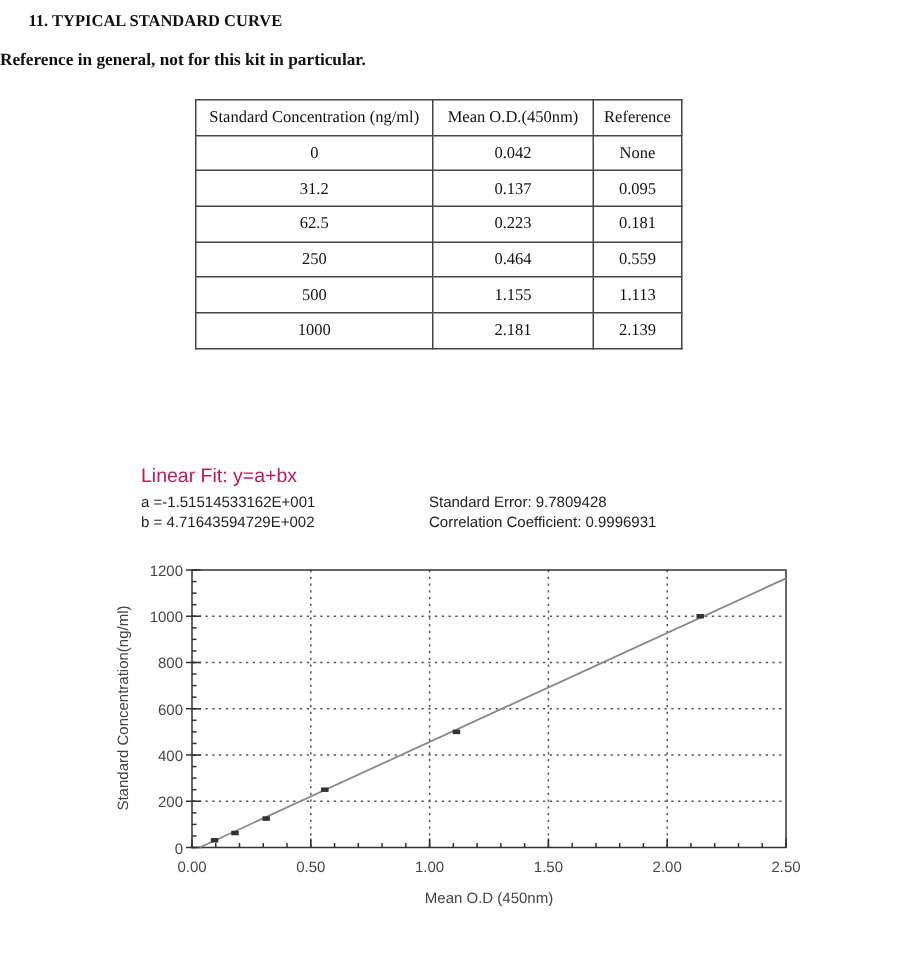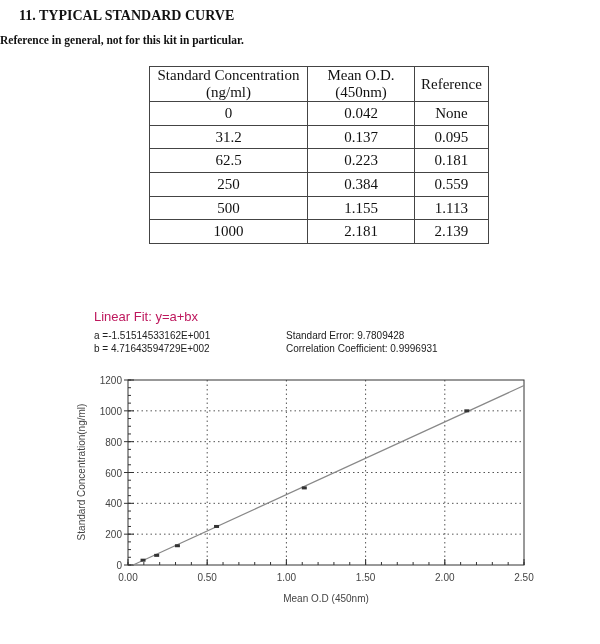--- a/index.html
+++ b/index.html
@@ -1,20 +1,20 @@
 <!DOCTYPE html>
 <html><head>
 <meta charset="utf-8">
 <style>
   * { margin: 0; padding: 0; box-sizing: border-box; }
   body { width: 600px; height: 644px; background: #ffffff; position: relative; overflow: hidden; font-family: "Liberation Serif", serif; color: #111; }
-  .section-title { position: absolute; left: 19px; top: 8px; font-size: 14px; font-weight: bold; }
+  .section-title { position: absolute; left: 19px; top: 8px; font-size: 11px; font-weight: bold; }
   .subtitle { position: absolute; left: 0; width: 600px; top: 34px; font-size: 11.5px; font-weight: bold; padding-left: 0; }
   .subtitle span { display: inline-block; margin-left: 0px; }
-  table.std { position: absolute; left: 149px; top: 66px; border-collapse: collapse; font-family: "Liberation Serif", serif; font-size: 15px; }
+  table.std { position: absolute; left: 130px; top: 66px; border-collapse: collapse; font-family: "Liberation Serif", serif; font-size: 11px; }
   table.std th, table.std td { border: 1px solid #444; text-align: center; font-weight: normal; height: 23.7px; padding: 0 6px; }
   table.std th.c1, table.std td.c1 { width: 158px; }
   table.std th.c2, table.std td.c2 { width: 107px; }
   table.std th.c3, table.std td.c3 { width: 59px; }
   .fit-title { position: absolute; left: 94px; top: 309px; font-family: "Liberation Sans", sans-serif; font-size: 13px; color: #be185d; }
   .fit-line { position: absolute; font-family: Liberation Sans, sans-serif; font-size: 10px; color: #222; }
   svg.plot { position: absolute; left: 0; top: 0; }
   .tick-label { font-family: "Liberation Sans", sans-serif; font-size: 10px; fill: #444; }
   .axis-title { font-family: "Liberation Sans", sans-serif; font-size: 10px; fill: #444; }
 </style>
@@ -43,21 +43,21 @@
         <td class="c2">0.137</td>
         <td class="c3">0.095</td>
       </tr>
     <tr>
         <td class="c1">62.5</td>
         <td class="c2">0.223</td>
         <td class="c3">0.181</td>
       </tr>
     <tr>
         <td class="c1">250</td>
-        <td class="c2">0.384</td>
+        <td class="c2">0.464</td>
         <td class="c3">0.559</td>
       </tr>
     <tr>
         <td class="c1">500</td>
         <td class="c2">1.155</td>
         <td class="c3">1.113</td>
       </tr>
     <tr>
         <td class="c1">1000</td>
         <td class="c2">2.181</td>

